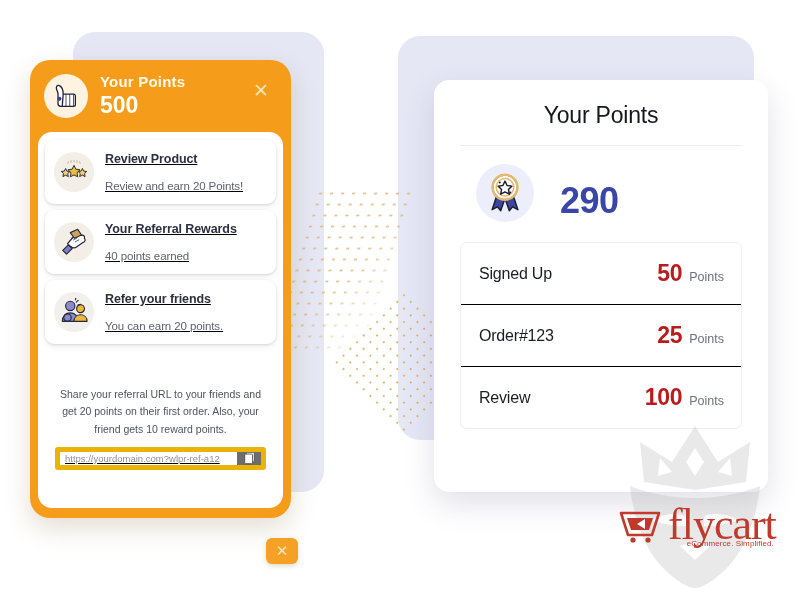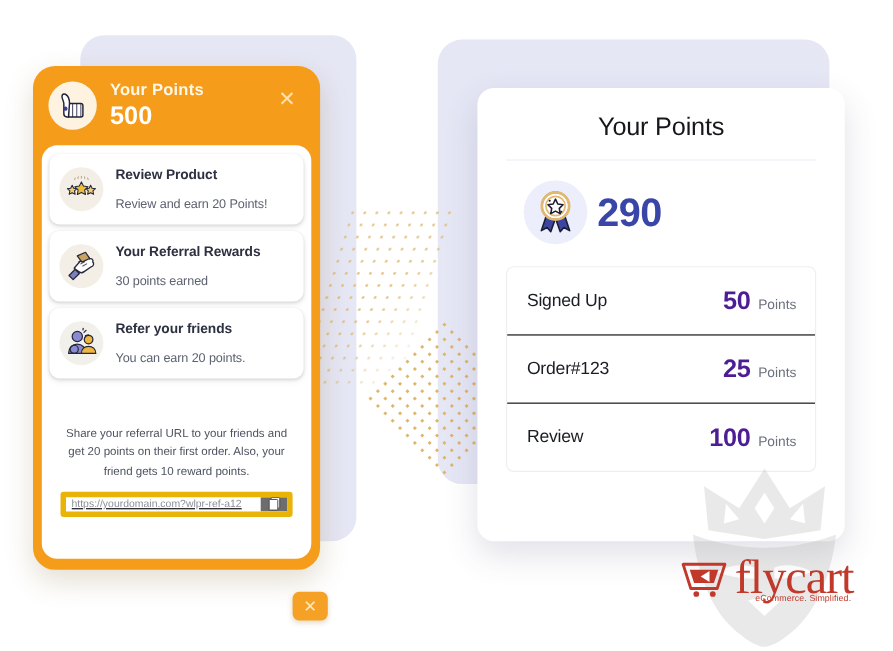--- a/index.html
+++ b/index.html
@@ -74,21 +74,21 @@
     background: #ffffff; border-radius: 9px;
     box-shadow: 0 1px 3px rgba(0,0,0,.13), 0 3px 7px rgba(0,0,0,.05);
     padding: 10px 10px 10px 9px; min-height: 64px;
   }
   .item-ico {
     width: 40px; height: 40px; border-radius: 50%;
     background: #f3efe7; flex: 0 0 auto;
     display: flex; align-items: center; justify-content: center;
   }
   .item-ico.purple { background: #f2f0ea; }
-  .item-txt { display: flex; flex-direction: column; gap: 14px; min-width: 0; }
+  .item-txt { display: flex; flex-direction: column; gap: 14px; min-width: 0; text-decoration: underline; }
   .item-title { font-size: 12.5px; font-weight: bold; color: #2c3040; letter-spacing: -.1px; }
   .item-sub { font-size: 11.5px; color: #5d6270; letter-spacing: -.1px; }
 
   .lc-share {
     padding: 8px 10px 0 10px; display: flex; flex-direction: column;
     align-items: center; gap: 9px; flex: 1 1 auto; justify-content: center;
   }
   .share-copy {
     font-size: 10.5px; color: #4e5360; text-align: center; line-height: 1.65;
   }
@@ -122,40 +122,40 @@
     box-shadow: 0 12px 30px rgba(70,70,110,.16);
     padding: 22px 26px 26px 26px;
     display: flex; flex-direction: column;
   }
   .rc-title {
     text-align: center; font-size: 23px; color: #15171c;
     font-weight: normal; letter-spacing: -.2px; padding-bottom: 16px;
     border-bottom: 1px solid #eceef3;
   }
   .rc-total {
-    display: flex; align-items: center; gap: 9px;
+    display: flex; align-items: flex-end; gap: 26px;
     padding: 18px 0 20px 16px;
   }
   .medal-badge {
     width: 58px; height: 58px; border-radius: 50%; background: #eceefb;
     display: flex; align-items: center; justify-content: center; flex: 0 0 auto;
   }
   .rc-total-num { font-size: 36px; font-weight: bold; color: #3a45a8; letter-spacing: -.5px; }
 
   .rc-table {
     border: 1px solid #eceef2; border-radius: 7px; overflow: hidden;
   }
   .rc-row {
     display: flex; align-items: center; justify-content: space-between;
     padding: 17px 17px 17px 18px; border-bottom: 1px solid #000000;
   }
   .rc-row:last-child { border-bottom: 0; }
   .rc-label { font-size: 16px; color: #1b1d24; letter-spacing: -.2px; }
   .rc-val { display: flex; align-items: baseline; gap: 7px; }
-  .rc-num { font-size: 23px; font-weight: bold; color: #4c1d95; letter-spacing: -.3px; }
+  .rc-num { font-size: 23px; font-weight: bold; color: #b91c1c; letter-spacing: -.3px; }
   .rc-unit { font-size: 12.5px; color: #6c717e; }
 
   
   #watermark {
     position: absolute; left: 600px; top: 420px;
     width: 190px; height: 172px; opacity: .30; pointer-events: none;
   }
   #flycart-logo {
     position: absolute; left: 618px; top: 505px;
     display: flex; align-items: flex-end; gap: 6px;
@@ -225,21 +225,21 @@
         <div class="item-ico">
           <svg width="30" height="30" viewBox="0 0 32 32" aria-hidden="true">
             <path d="M4 25 L10 19 L14 23 L8 29 Z" fill="#7b7fbf" stroke="#25283c" stroke-width="1.3" stroke-linejoin="round"></path>
             <path d="M9 18 C12 14 15 11 18 8 C20 6 23 7 24 9 C26 8 28 10 27 12 C28.5 13 28 16 25.5 16.6 L19 21 C17 22.6 14.5 22.4 13 21 Z" fill="#ffffff" stroke="#25283c" stroke-width="1.3" stroke-linejoin="round"></path>
             <path d="M17.5 9.5 L13 12 M19.5 11.5 L15 14 M21.5 13.5 L17 16" stroke="#25283c" stroke-width="1" opacity=".8"></path>
             <path d="M12 6 L20 2.5 L24 8.5 L16.5 12 Z" fill="#c9a25e" stroke="#25283c" stroke-width="1.2" stroke-linejoin="round"></path>
           </svg>
         </div>
         <div class="item-txt">
           <div class="item-title">Your Referral Rewards</div>
-          <div class="item-sub">30 points earned</div>
+          <div class="item-sub">40 points earned</div>
         </div>
       </div>
 
       <div class="lc-item">
         <div class="item-ico purple">
           <svg width="30" height="28" viewBox="0 0 32 30" aria-hidden="true">
             <circle cx="12" cy="8.5" r="5" fill="#8a8ad0" stroke="#25283c" stroke-width="1.2"></circle>
             <path d="M3.5 25 C3.5 19.5 7.2 16 12 16 C16.8 16 20.5 19.5 20.5 25 Z" fill="#8a8ad0" stroke="#25283c" stroke-width="1.2" stroke-linejoin="round"></path>
             <circle cx="23" cy="11.5" r="4.2" fill="#efb63f" stroke="#25283c" stroke-width="1.2"></circle>
             <path d="M16 25 C16 20.7 19 18 23 18 C27 18 30 20.7 30 25 Z" fill="#efb63f" stroke="#25283c" stroke-width="1.2" stroke-linejoin="round"></path>

